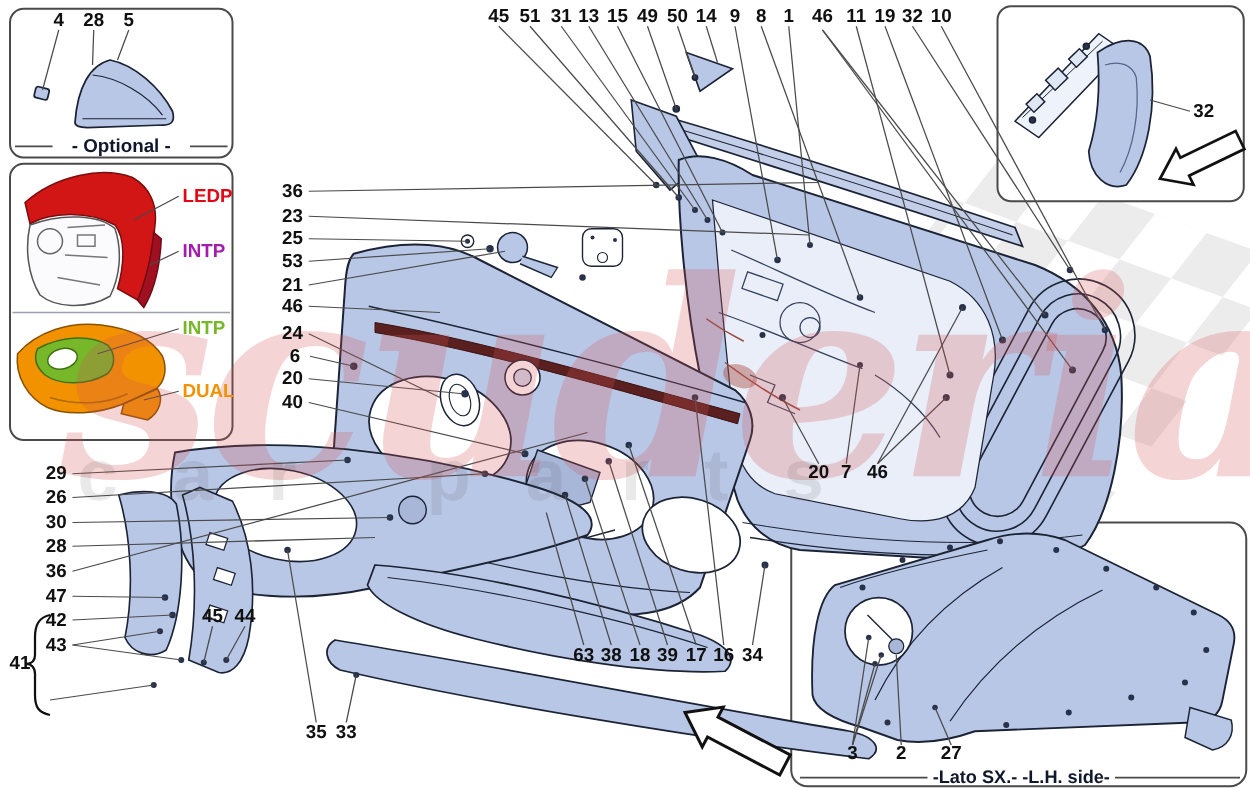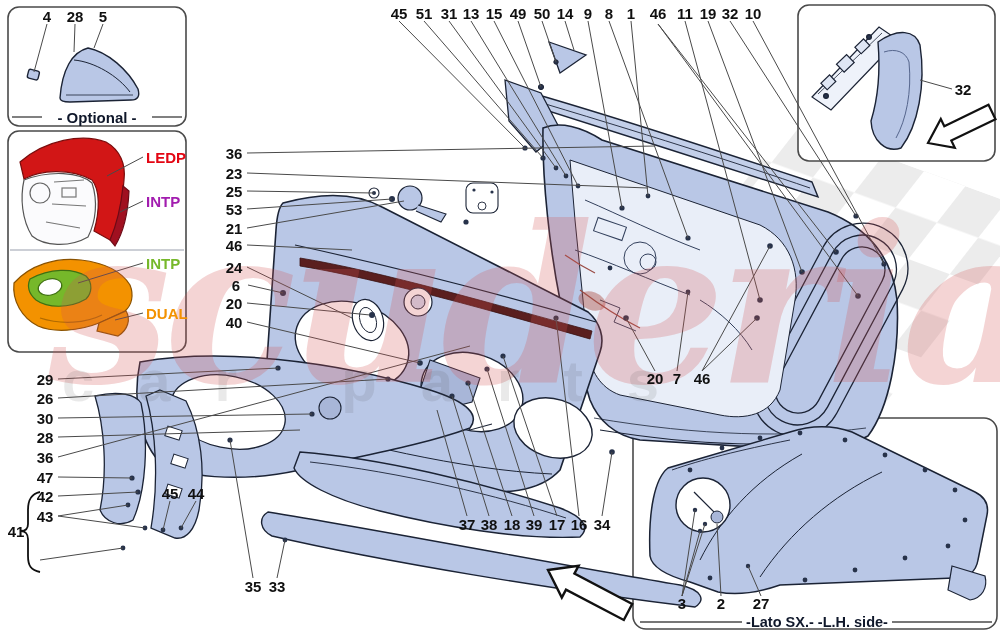--- a/index.html
+++ b/index.html
@@ -380,21 +380,21 @@
 <span class="co" style="left:45px;top:437px">28</span>
 <span class="co" style="left:45px;top:457px">36</span>
 <span class="co" style="left:45px;top:477px">47</span>
 <span class="co" style="left:45px;top:496px">42</span>
 <span class="co" style="left:45px;top:516px">43</span>
 <span class="co" style="left:16px;top:531px">41</span>
 <span class="co" style="left:170px;top:493px">45</span>
 <span class="co" style="left:196px;top:493px">44</span>
 <span class="co" style="left:253px;top:586px">35</span>
 <span class="co" style="left:277px;top:586px">33</span>
-<span class="co" style="left:467px;top:524px">37</span>
+<span class="co" style="left:467px;top:524px">63</span>
 <span class="co" style="left:489px;top:524px">38</span>
 <span class="co" style="left:512px;top:524px">18</span>
 <span class="co" style="left:534px;top:524px">39</span>
 <span class="co" style="left:557px;top:524px">17</span>
 <span class="co" style="left:579px;top:524px">16</span>
 <span class="co" style="left:602px;top:524px">34</span>
 <span class="co" style="left:655px;top:378px">20</span>
 <span class="co" style="left:677px;top:378px">7</span>
 <span class="co" style="left:702px;top:378px">46</span>
 <span class="co" style="left:682px;top:603px">3</span>

